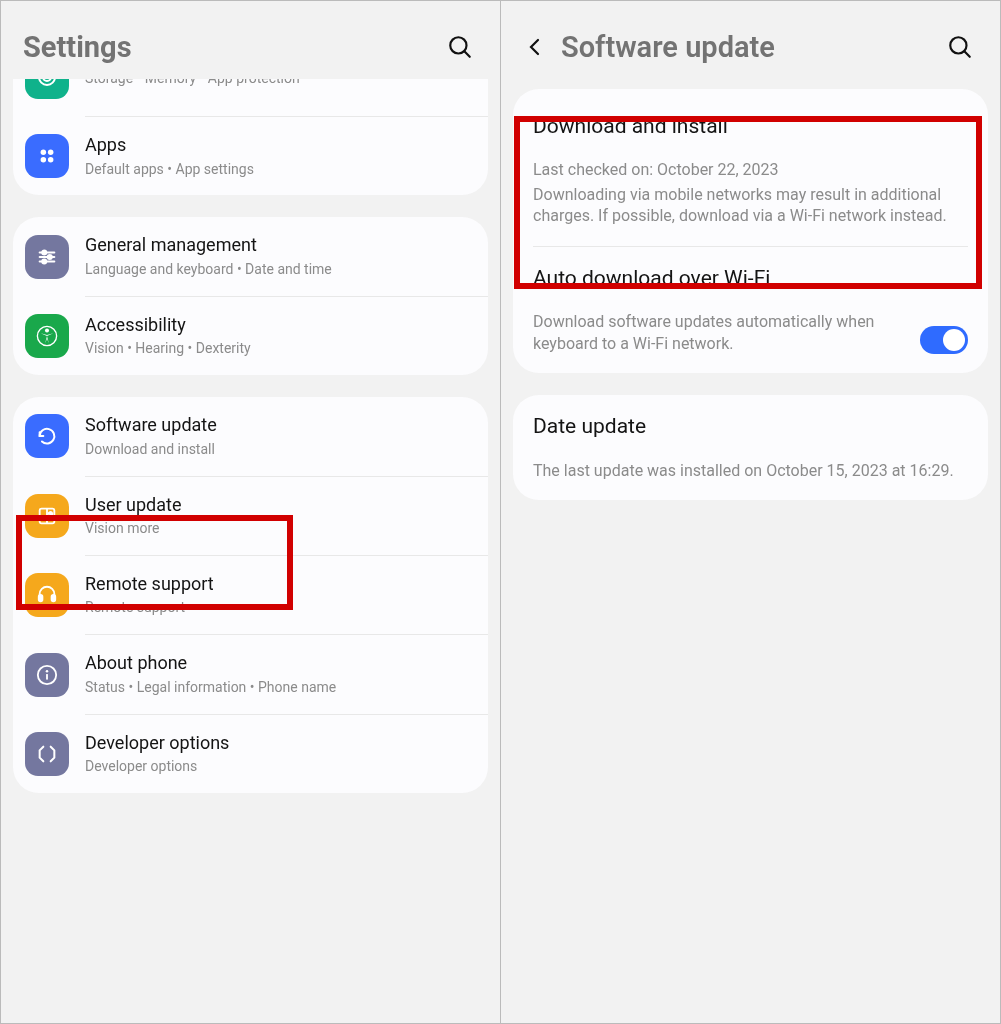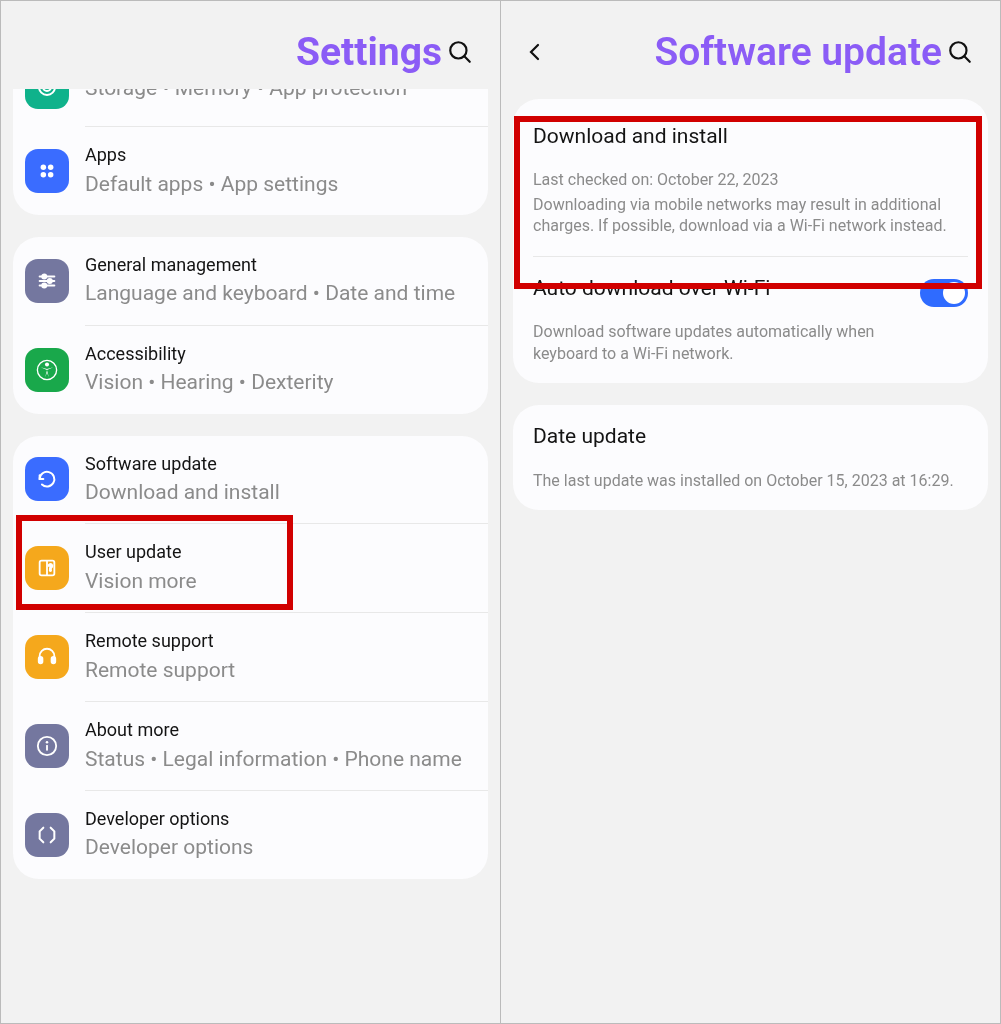--- a/index.html
+++ b/index.html
@@ -22,25 +22,24 @@
     display: flex;
     align-items: center;
     padding: 28px 22px 18px 22px;
   }
   .header .back {
     margin-right: 14px;
     display: flex;
     align-items: center;
   }
   .header .title {
-    font-size: 39px;
+    font-size: 29px;
     font-weight: 700;
-    color: #8b5cf6;
+    color: #737373;
     flex: 1;
-    text-align: right;
   }
   .header .title.light { font-weight: 600; }
   .header .search {
     display: flex;
     align-items: center;
     justify-content: center;
     width: 36px;
     height: 36px;
   }
   .card {
@@ -71,21 +70,21 @@
     flex-shrink: 0;
     margin-right: 16px;
   }
   .row .textcol { flex: 1; min-width: 0; }
   .row .t1 {
     font-size: 18px;
     color: #141414;
     line-height: 1.25;
   }
   .row .t2 {
-    font-size: 21px;
+    font-size: 14px;
     color: #8b8b8b;
     line-height: 1.35;
     margin-top: 3px;
   }
   .row .t2.block { margin-top: 20px; }
   .divider {
     height: 1px;
     background: #e8e8e8;
     margin-left: 72px;
   }
@@ -119,21 +118,21 @@
   .toggle::after {
     content: "";
     position: absolute;
     right: 3px;
     top: 3px;
     width: 22px;
     height: 22px;
     border-radius: 50%;
     background: #fff;
   }
-  .row.toggle-row { align-items: flex-start; }
+  .row.toggle-row { align-items: flex-end; }
   svg { display: block; }
 </style>
 </head>
 <body>
 
 <div class="panel panel-left">
   <div class="header">
     <div class="title">Settings</div>
     <div class="search">
       <svg width="26" height="26" viewBox="0 0 24 24" fill="none" stroke="#111" stroke-width="2" stroke-linecap="round">
@@ -251,21 +250,21 @@
     <div class="divider"></div>
     <div class="row with-icon">
       <div class="iconbox" style="background:#74779f">
         <svg width="22" height="22" viewBox="0 0 24 24" fill="#fff">
             <circle cx="12" cy="12" r="10" fill="#74779f" stroke="#fff" stroke-width="2"></circle>
             <circle cx="12" cy="8" r="1.4" fill="#fff"></circle>
             <rect x="11" y="11" width="2" height="6" fill="#fff"></rect>
           </svg>
       </div>
       <div class="textcol">
-        <div class="t1">About more</div>
+        <div class="t1">About phone</div>
         <div class="t2">Status  •  Legal information  •  Phone name</div>
       </div>
     </div>
     <div class="divider"></div>
     <div class="row with-icon">
       <div class="iconbox" style="background:#74779f">
         <svg width="22" height="22" viewBox="0 0 24 24" fill="none" stroke="#fff" stroke-width="2.2" stroke-linecap="round">
             <path d="M8 4 L4 8 L4 16 L8 20"></path>
             <path d="M16 4 L20 8 L20 16 L16 20"></path>
           </svg>

